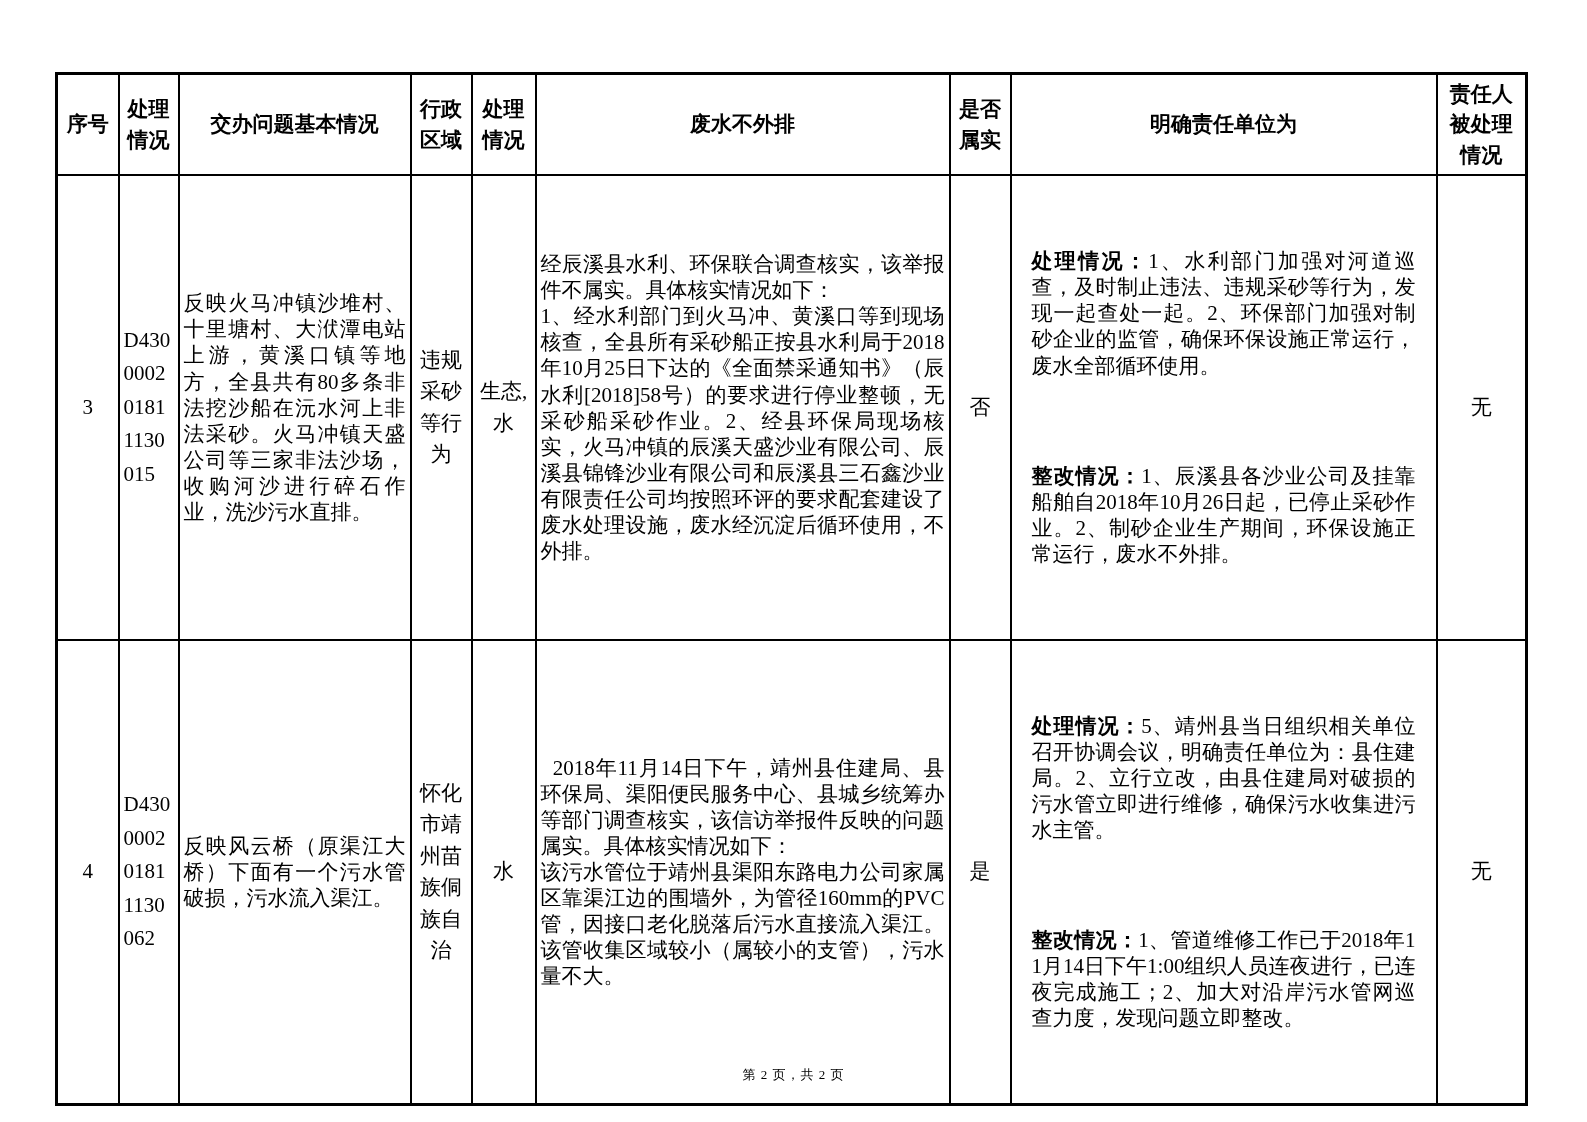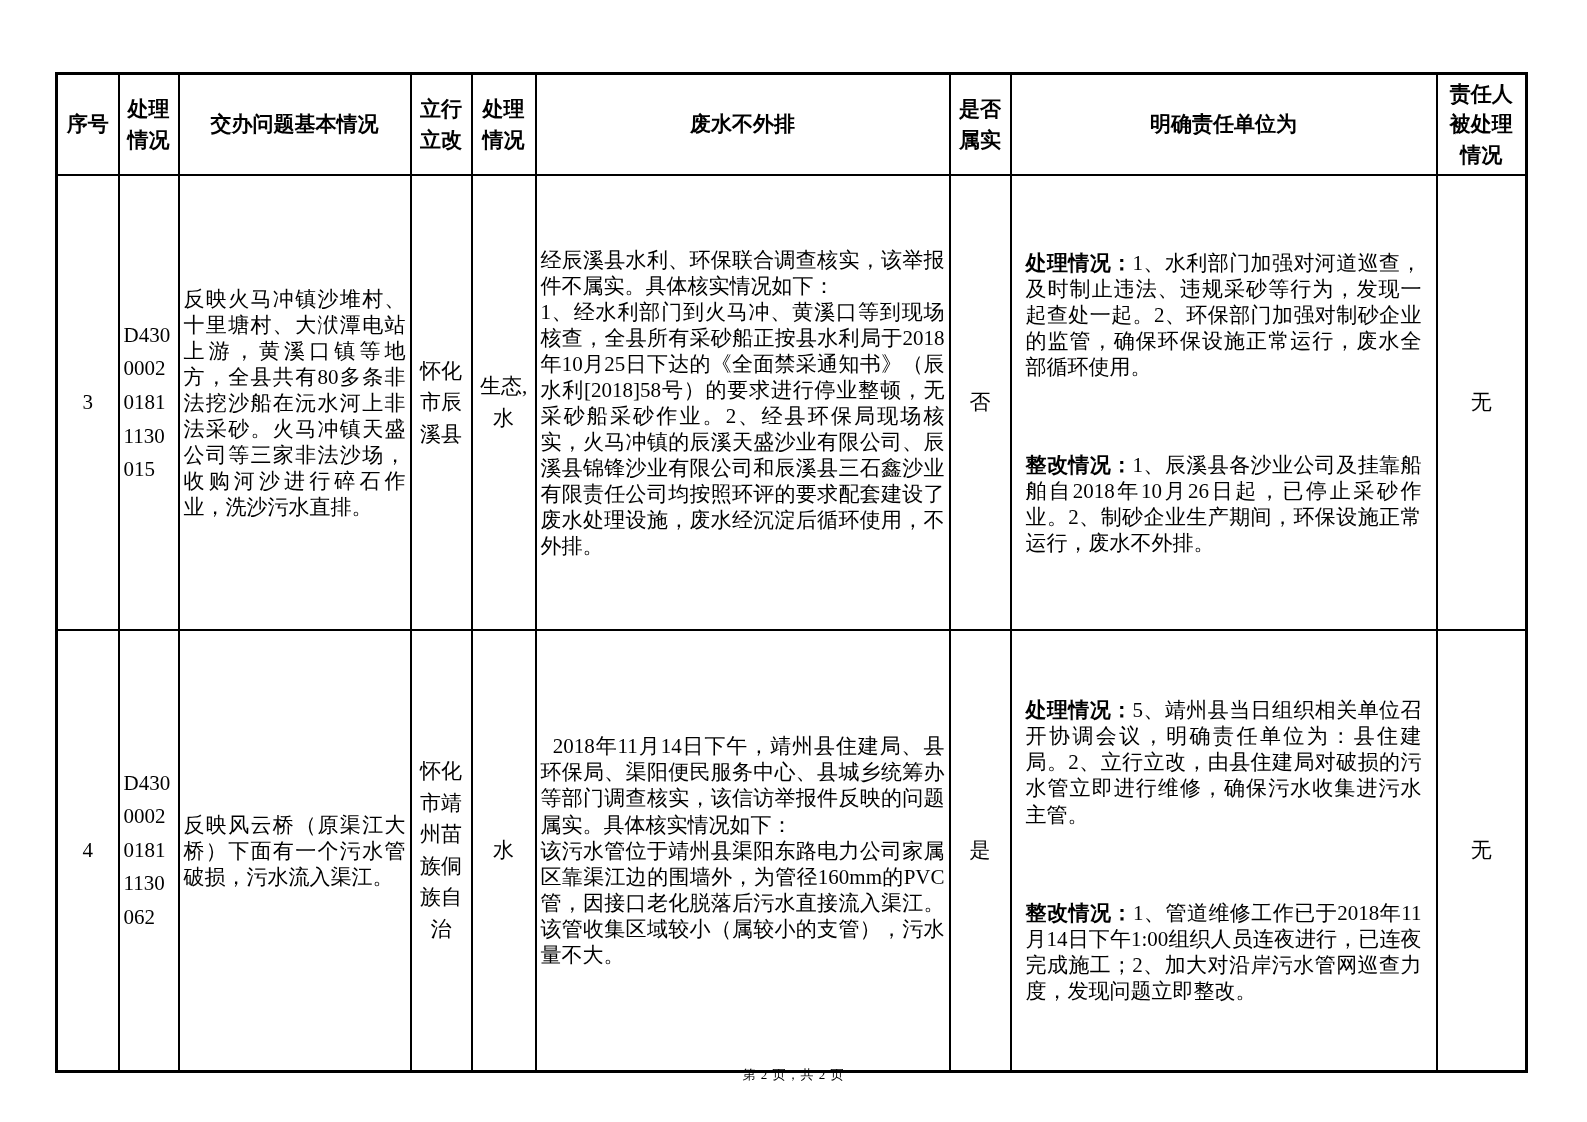--- a/index.html
+++ b/index.html
@@ -54,21 +54,21 @@
     font-family: "Liberation Serif", "DejaVu Serif", serif;
   }
   td.text-cell {
     text-align: justify;
     white-space: pre-wrap;
     word-break: break-all;
     line-height: 1.24;
     padding: 8px 7px;
   }
   td.text-cell p {
-    margin: 10px;
+    margin: 16px;
     white-space: pre-wrap;
   }
   td.text-cell b {
     font-weight: bold;
   }
   tr.hdr-row    { height: 100px; }
   tr.body-row-1 { height: 455px; }
   tr.body-row-2 { height: 363px; }
   .page-footer {
     position: absolute;
@@ -93,38 +93,38 @@
     <col style="width:414px">
     <col style="width:61px">
     <col style="width:426px">
     <col style="width:90px">
   </colgroup>
   <thead>
     <tr class="hdr-row">
       <th class="hdr">序号</th>
       <th class="hdr">处理情况</th>
       <th class="hdr">交办问题基本情况</th>
-      <th class="hdr">立行立改</th>
+      <th class="hdr">行政区域</th>
       <th class="hdr">处理情况</th>
       <th class="hdr">废水不外排</th>
       <th class="hdr">是否属实</th>
       <th class="hdr">明确责任单位为</th>
       <th class="hdr">责任人被处理情况</th>
     </tr>
   </thead>
   <tbody>
     <tr class="body-row-1">
       <td class="center">3</td>
       <td class="id-cell">D430
 0002
 0181
 1130
 015</td>
       <td class="text-cell">反映火马冲镇沙堆村、十里塘村、大洑潭电站上游，黄溪口镇等地方，全县共有80多条非法挖沙船在沅水河上非法采砂。火马冲镇天盛公司等三家非法沙场，收购河沙进行碎石作业，洗沙污水直排。</td>
-      <td class="center">怀化市辰溪县</td>
+      <td class="center">违规采砂等行为</td>
       <td class="center">生态,水</td>
       <td class="text-cell">经辰溪县水利、环保联合调查核实，该举报件不属实。具体核实情况如下：
 1、经水利部门到火马冲、黄溪口等到现场核查，全县所有采砂船正按县水利局于2018年10月25日下达的《全面禁采通知书》（辰水利[2018]58号）的要求进行停业整顿，无采砂船采砂作业。2、经县环保局现场核实，火马冲镇的辰溪天盛沙业有限公司、辰溪县锦锋沙业有限公司和辰溪县三石鑫沙业有限责任公司均按照环评的要求配套建设了废水处理设施，废水经沉淀后循环使用，不外排。</td>
       <td class="center">否</td>
       <td class="text-cell">
         <p><b>处理情况：</b><span>1、水利部门加强对河道巡查，及时制止违法、违规采砂等行为，发现一起查处一起。2、环保部门加强对制砂企业的监管，确保环保设施正常运行，废水全部循环使用。</span></p>
         <p><b>整改情况：</b><span>1、辰溪县各沙业公司及挂靠船舶自2018年10月26日起，已停止采砂作业。2、制砂企业生产期间，环保设施正常运行，废水不外排。</span></p>
       </td>
       <td class="center">无</td>
     </tr>

